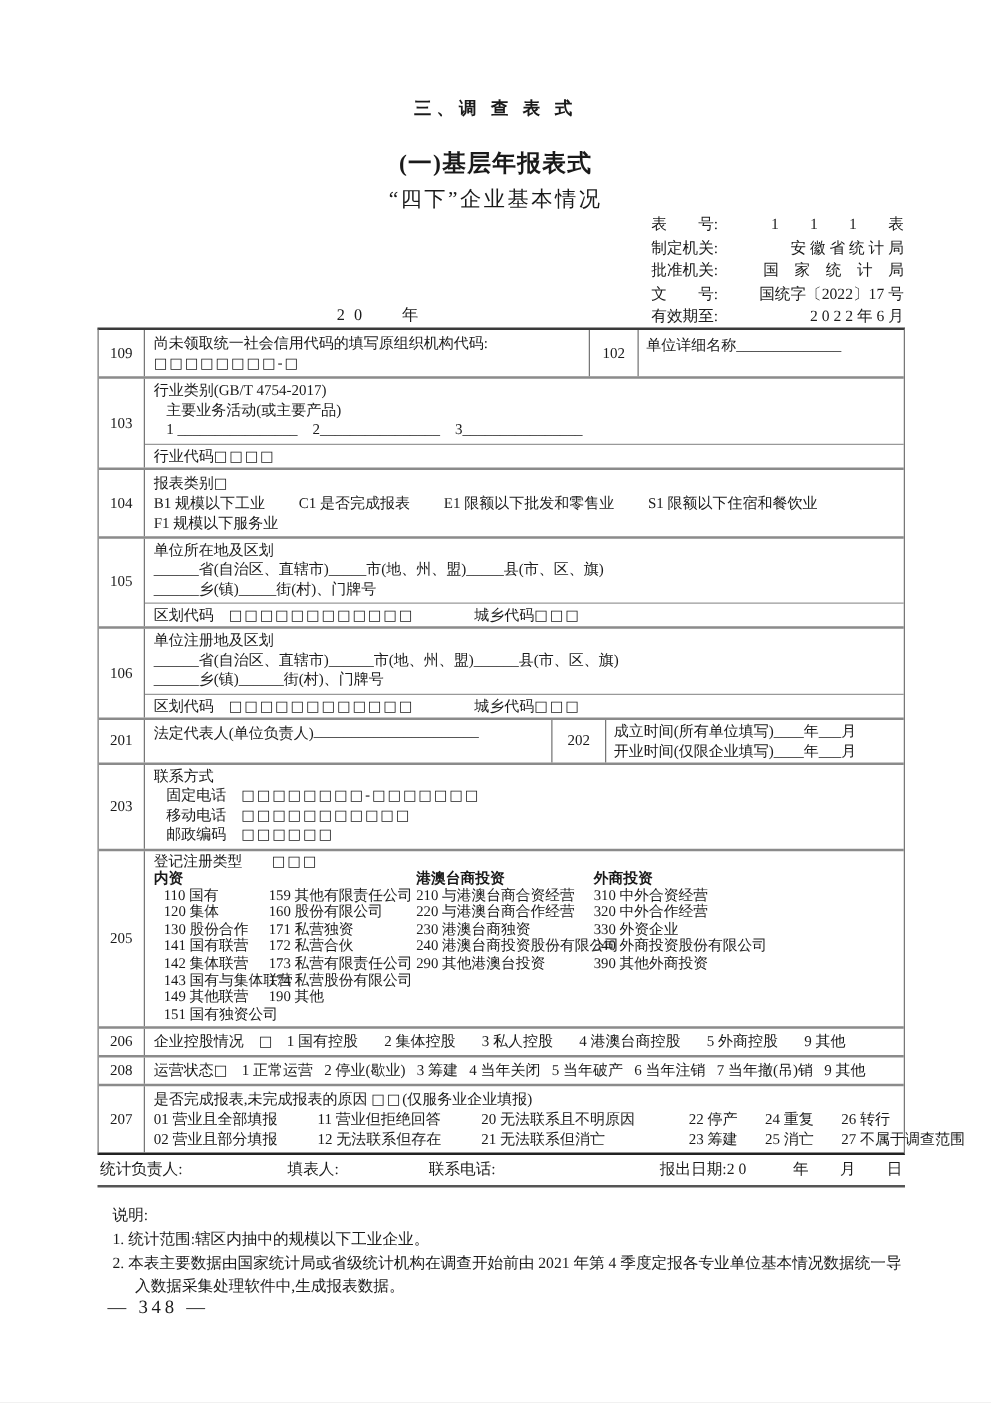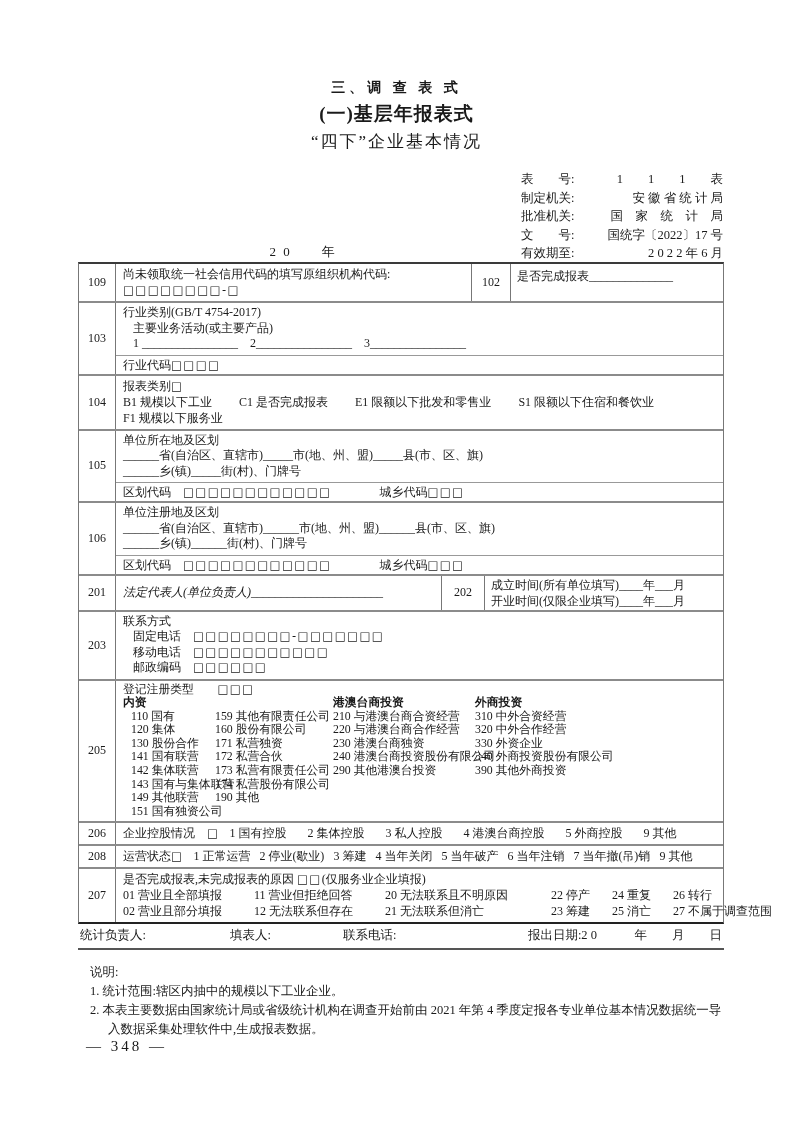--- a/index.html
+++ b/index.html
@@ -3,21 +3,21 @@
 <meta charset="utf-8">
 <style>
   html,body{margin:0;padding:0;background:#e8e8e8;}
   .sheet{
     position:relative;width:793px;height:1122px;background:#ffffff;margin:0 auto;
     font-family:"Liberation Serif","DejaVu Serif",serif;color:#1a1a1a;
     font-size:12px;overflow:hidden;
   }
   .titles{position:absolute;top:78px;left:0;right:0;text-align:center;line-height:1.45;}
   .t1{font-size:14px;font-weight:bold;letter-spacing:4px;}
-  .t2{font-size:19px;font-weight:bold;letter-spacing:1px;margin-top:2px;}
+  .t2{font-size:19px;font-weight:bold;letter-spacing:1px;margin-top:20px;}
   .t3{font-size:17px;letter-spacing:2px;margin-top:2px;}
   .meta{position:absolute;top:170px;left:521px;width:202px;line-height:18.5px;font-size:12.5px;}
   .meta-row{display:flex;justify-content:space-between;white-space:nowrap;}
   .year{position:absolute;top:243px;left:78px;width:450px;text-align:center;font-size:13px;letter-spacing:2px;}
   .main{position:absolute;top:262px;left:78px;width:646px;}
   .ft{border:1px solid #777;border-top:2px solid #3a3a3a;border-bottom:2px solid #222;box-sizing:border-box;}
   .band{display:flex;align-items:stretch;}
   .band + .band{border-top:2px solid #8b8b8b;}
   .num{width:36px;min-width:36px;border-right:1px solid #777;display:flex;align-items:center;justify-content:center;font-size:12px;}
   .cbody{flex:1;min-width:0;}
@@ -101,21 +101,21 @@
     <div class="ft">
 
       <div class="band">
         <div class="num">109</div>
         <div class="cbody pad">
           <div class="line">尚未领取统一社会信用代码的填写原组织机构代码:</div>
           <div class="line boxes">□□□□□□□□-□</div>
         </div>
         <div class="numcell2">102</div>
         <div class="rightcell">
-          <span>是否完成报表</span><span>______________</span>
+          <span>单位详细名称</span><span>______________</span>
         </div>
       </div>
 
       <div class="band">
         <div class="num">103</div>
         <div class="cbody">
           <div class="pad">
             <div class="line15">行业类别(GB/T 4754-2017)</div>
             <div class="line15 indent">主要业务活动(或主要产品)</div>
             <div class="line15 indent">1 ________________　2________________　3________________</div>
@@ -167,21 +167,21 @@
             <div class="line15">______乡(镇)______街(村)、门牌号</div>
           </div>
           <div class="subrow">
             <span>区划代码</span>　<span class="boxes">□□□□□□□□□□□□</span>　　　　<span>城乡代码</span><span class="boxes">□□□</span>
           </div>
         </div>
       </div>
 
       <div class="band">
         <div class="num">201</div>
-        <div class="cbody pad" style="display:flex;align-items:center;font-style:italic;">
+        <div class="cbody pad" style="display:flex;align-items:flex-start;">
           <span>法定代表人(单位负责人)</span>
             <span>______________________</span>
         </div>
         <div class="numcell2" style="width:42px;min-width:42px;">202</div>
         <div class="rightcell201">
           <div class="line">成立时间(所有单位填写)____年___月</div>
           <div class="line">开业时间(仅限企业填写)____年___月</div>
         </div>
       </div>
 

